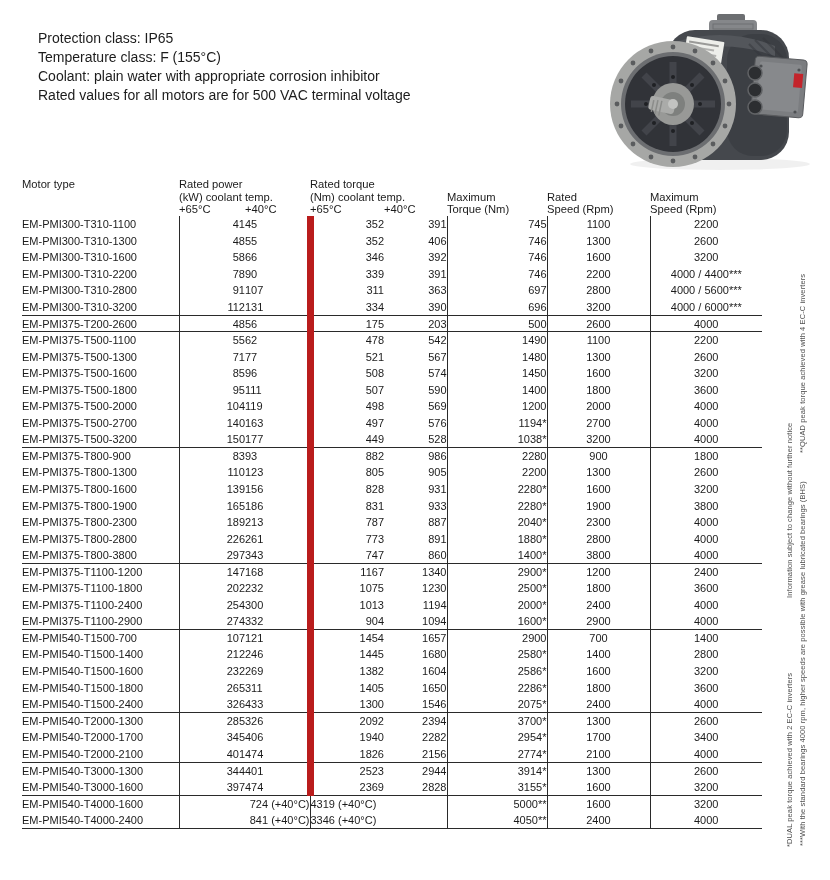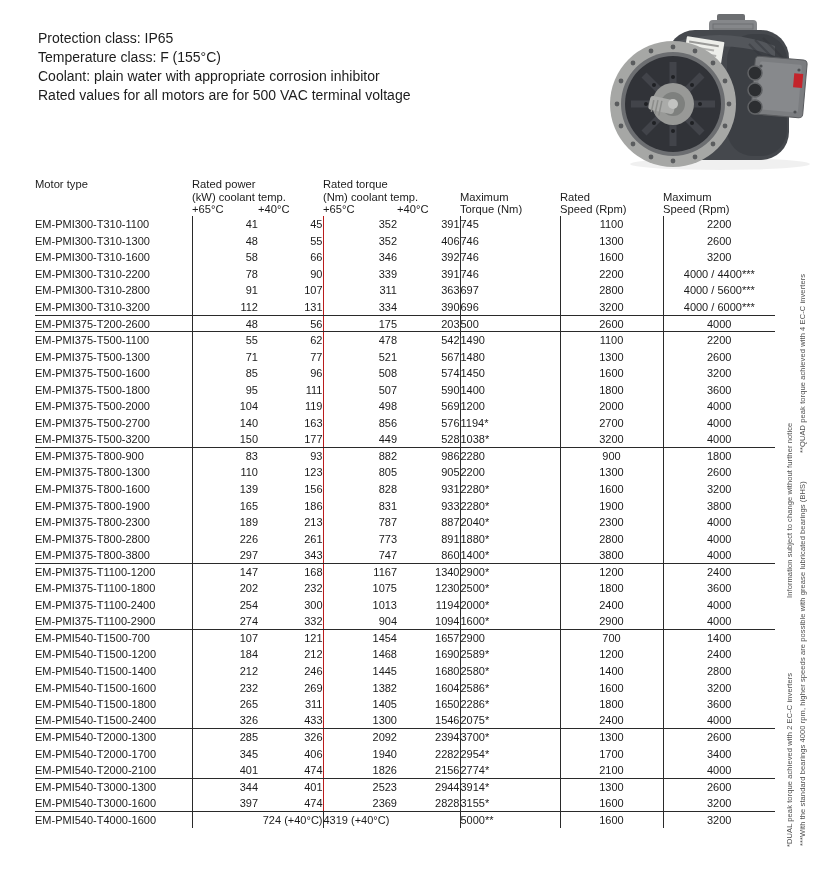--- a/index.html
+++ b/index.html
@@ -7,44 +7,44 @@
        font-family:"Liberation Sans",sans-serif;color:#1b1b1b;}
   .page{position:absolute;inset:0;background:#ffffff;}
 
   
   .info-block{position:absolute;left:38px;top:29px;font-size:14px;line-height:19px;color:#1c1c1c;}
 
   
   .motor{position:absolute;left:605px;top:12px;width:215px;height:162px;}
 
   
-  table.spec{position:absolute;left:35px;top:177px;width:740px;border-collapse:collapse;table-layout:fixed;}
+  table.spec{position:absolute;left:22px;top:177px;width:740px;border-collapse:collapse;table-layout:fixed;}
   table.spec th{font-weight:normal;text-align:left;font-size:11.2px;padding:0;vertical-align:bottom;line-height:12px;white-space:nowrap;}
   table.spec thead tr.h1 th,table.spec thead tr.h2 th{height:13px;}
   table.spec thead tr.h3 th{height:12px;padding-bottom:1px;}
   table.spec td{font-size:11px;padding:0;vertical-align:middle;white-space:nowrap;}
   table.spec tbody tr{height:16.55px;}
   tr.group-end td{border-bottom:1px solid #2a2a2a;}
 
   
   .h-power,.h-power-sub{padding-left:5px;margin-top:12px;}
   .h-torque,.h-torque-sub{padding-left:7px;}
   .h-p65{padding-left:15px;} .h-p40{padding-left:0;}
   .h-t65{padding-left:27px;} .h-t40{padding-left:1px;}
   .h-max1,.h-max2{padding-left:8px;}
   .h-rated1,.h-rated2{padding-left:10px;}
   .h-maxs1,.h-maxs2{padding-left:10px;}
 
   
   td.type{text-align:left;border-right:1px solid #2a2a2a;}
   td.p65{text-align:right;padding-right:16px;}
-  td.p40{text-align:right;padding-right:27px;border-right:1px solid #b91c1c;}
+  td.p40{text-align:left;padding-right:27px;border-right:7px solid #b91c1c;}
   td.t65{text-align:right;padding-right:2px;}
   td.t40{text-align:right;padding-right:15px;border-right:1px solid #2a2a2a;}
-  td.mt{text-align:left;padding-left:6px;border-right:1px solid #2a2a2a;}
+  td.mt{text-align:right;padding-left:6px;border-right:1px solid #2a2a2a;}
   td.rs{text-align:center;border-right:1px solid #2a2a2a;}
   td.ms{text-align:center;}
   td.pm{text-align:right;border-right:1px solid #2a2a2a;}
   td.tm{text-align:left;border-right:1px solid #2a2a2a;}
 
   
   .vnote{position:absolute;transform-origin:0 0;transform:rotate(-90deg);
          font-size:7.5px;line-height:10px;color:#4f4f4f;white-space:nowrap;letter-spacing:0.1px;}
   .vnote.a1{left:798px;top:846px;}
   .vnote.a2{left:798px;top:453px;}
@@ -309,21 +309,21 @@
           <td class="t65">498</td>
           <td class="t40">569</td>
           <td class="mt">1200</td>
           <td class="rs">2000</td>
           <td class="ms">4000</td>
         </tr>
         <tr>
           <td class="type">EM-PMI375-T500-2700</td>
           <td class="p65">140</td>
           <td class="p40">163</td>
-          <td class="t65">856</td>
+          <td class="t65">497</td>
           <td class="t40">576</td>
           <td class="mt">1194*</td>
           <td class="rs">2700</td>
           <td class="ms">4000</td>
         </tr>
         <tr class="group-end">
           <td class="type">EM-PMI375-T500-3200</td>
           <td class="p65">150</td>
           <td class="p40">177</td>
           <td class="t65">449</td>
@@ -446,30 +446,20 @@
           <td class="type">EM-PMI540-T1500-700</td>
           <td class="p65">107</td>
           <td class="p40">121</td>
           <td class="t65">1454</td>
           <td class="t40">1657</td>
           <td class="mt">2900</td>
           <td class="rs">700</td>
           <td class="ms">1400</td>
         </tr>
         <tr>
-          <td class="type">EM-PMI540-T1500-1200</td>
-          <td class="p65">184</td>
-          <td class="p40">212</td>
-          <td class="t65">1468</td>
-          <td class="t40">1690</td>
-          <td class="mt">2589*</td>
-          <td class="rs">1200</td>
-          <td class="ms">2400</td>
-        </tr>
-        <tr>
           <td class="type">EM-PMI540-T1500-1400</td>
           <td class="p65">212</td>
           <td class="p40">246</td>
           <td class="t65">1445</td>
           <td class="t40">1680</td>
           <td class="mt">2580*</td>
           <td class="rs">1400</td>
           <td class="ms">2800</td>
         </tr>
         <tr>
@@ -553,20 +543,28 @@
           <td class="ms">3200</td>
         </tr>
         <tr>
           <td class="type">EM-PMI540-T4000-1600</td>
           <td class="pm" colspan="2">724 (+40°C)</td>
           <td class="tm" colspan="2">4319 (+40°C)</td>
           <td class="mt">5000**</td>
           <td class="rs">1600</td>
           <td class="ms">3200</td>
         </tr>
+        <tr class="group-end">
+          <td class="type">EM-PMI540-T4000-2400</td>
+          <td class="pm" colspan="2">841 (+40°C)</td>
+          <td class="tm" colspan="2">3346 (+40°C)</td>
+          <td class="mt">4050**</td>
+          <td class="rs">2400</td>
+          <td class="ms">4000</td>
+        </tr>
       </tbody>
   </table>
 
   <div class="vnote a1">***With the standard bearings 4000 rpm, higher speeds are possible with grease lubricated bearings (BHS)</div>
   <div class="vnote a2">**QUAD peak torque achieved with 4 EC-C inverters</div>
   <div class="vnote b1">*DUAL peak torque achieved with 2 EC-C inverters</div>
   <div class="vnote b2">Information subject to change without further notice</div>
 
 </div>
 

